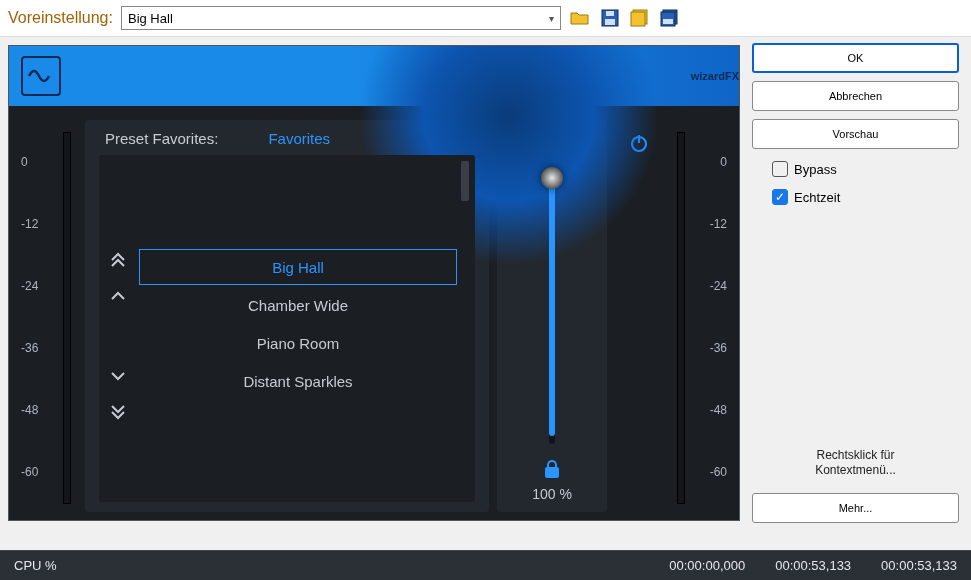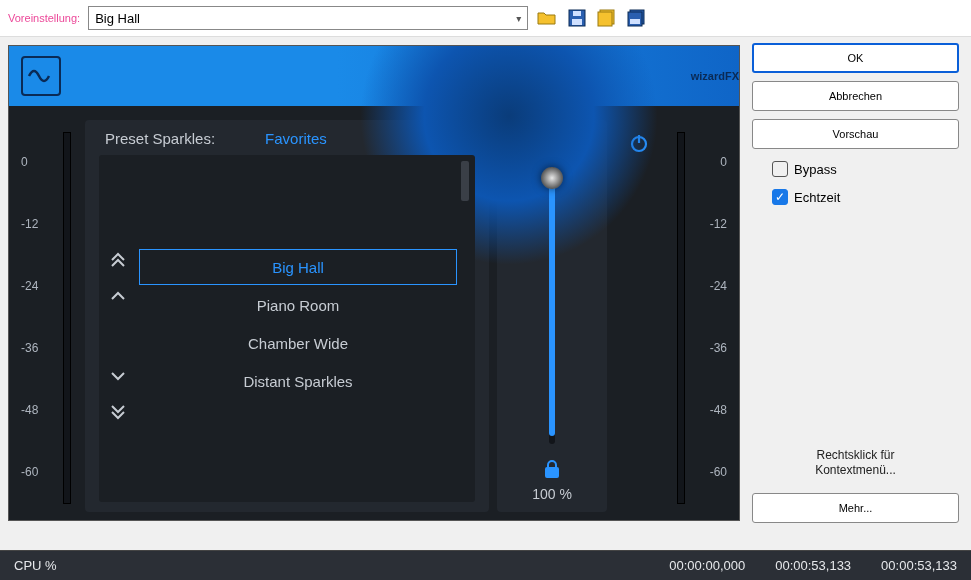--- a/index.html
+++ b/index.html
@@ -1,19 +1,19 @@
 <!DOCTYPE html>
 <html><head>
 <meta charset="utf-8">
 <style>
   * { box-sizing: border-box; margin: 0; padding: 0; font-family: "Segoe UI", Arial, sans-serif; }
   body { width: 971px; height: 580px; background: #f0f0f0; overflow: hidden; position: relative; }
   
   .top-bar { display: flex; align-items: center; padding: 6px 8px; background: #fff; gap: 8px; border-bottom:1px solid #ddd; }
-  .preset-label { font-size: 11px; color: #ec4899; }
+  .preset-label { font-size: 16px; color: #a16207; }
   .preset-select { flex: 0 0 440px; height: 24px; border: 1px solid #888; background: #fff; font-size: 13px; padding: 2px 6px; display:flex; align-items:center; justify-content:space-between; }
   .preset-select .arrow { font-size:10px; color:#555; }
   .icon-btn { width: 22px; height: 22px; display:flex; align-items:center; justify-content:center; cursor:pointer; }
   
   .main-row { display:flex; }
   .plugin-area { width: 740px; padding: 8px 0 8px 8px; }
   .side-panel { flex:1; padding: 6px 12px; display:flex; flex-direction:column; gap:8px; }
   .side-btn { height: 30px; border:1px solid #0a5fd8; background:#fff; font-size:11px; cursor:pointer; border-radius:3px; }
   .side-btn.primary { border:2px solid #0a5fd8; }
   .side-btn.plain { border:1px solid #888; }
@@ -127,21 +127,21 @@
             <span class="scale-label" style="top:24%">-12</span>
             <span class="scale-label" style="top:40%">-24</span>
             <span class="scale-label" style="top:56%">-36</span>
             <span class="scale-label" style="top:72%">-48</span>
             <span class="scale-label" style="top:88%">-60</span>
           </div>
         </div>
 
         <div class="center-col">
           <div class="cat-row">
-            <span class="cat-label">Preset Sparkles:</span>
+            <span class="cat-label">Preset Favorites:</span>
             <span class="cat-value">Favorites</span>
           </div>
           <div class="preset-browser">
             <div class="pb-scrollbar-marker"></div>
             <div class="pb-arrows">
               <div class="pb-arrow">
                   <svg width="18" height="18" viewBox="0 0 18 18" fill="none" stroke="#c7ccd3" stroke-width="2">
                     <path d="M3 11 L9 5 L15 11"></path>
                     <path d="M3 17 L9 11 L15 17"></path>
                   </svg>
@@ -159,22 +159,22 @@
                 </div>
               <div class="pb-arrow">
                   <svg width="18" height="18" viewBox="0 0 18 18" fill="none" stroke="#c7ccd3" stroke-width="2">
                     <path d="M3 1 L9 7 L15 1"></path>
                     <path d="M3 7 L9 13 L15 7"></path>
                   </svg>
                 </div>
             </div>
             <div class="pb-list">
               <div class="pb-item selected">Big Hall</div>
+              <div class="pb-item">Chamber Wide</div>
               <div class="pb-item">Piano Room</div>
-              <div class="pb-item">Chamber Wide</div>
               <div class="pb-item">Distant Sparkles</div>
             </div>
           </div>
         </div>
 
         <div class="amount-col">
           <div class="amount-title">Amount</div>
           <div class="slider-wrap">
             <div class="slider-track-bg"></div>
             <div class="slider-track"></div>

